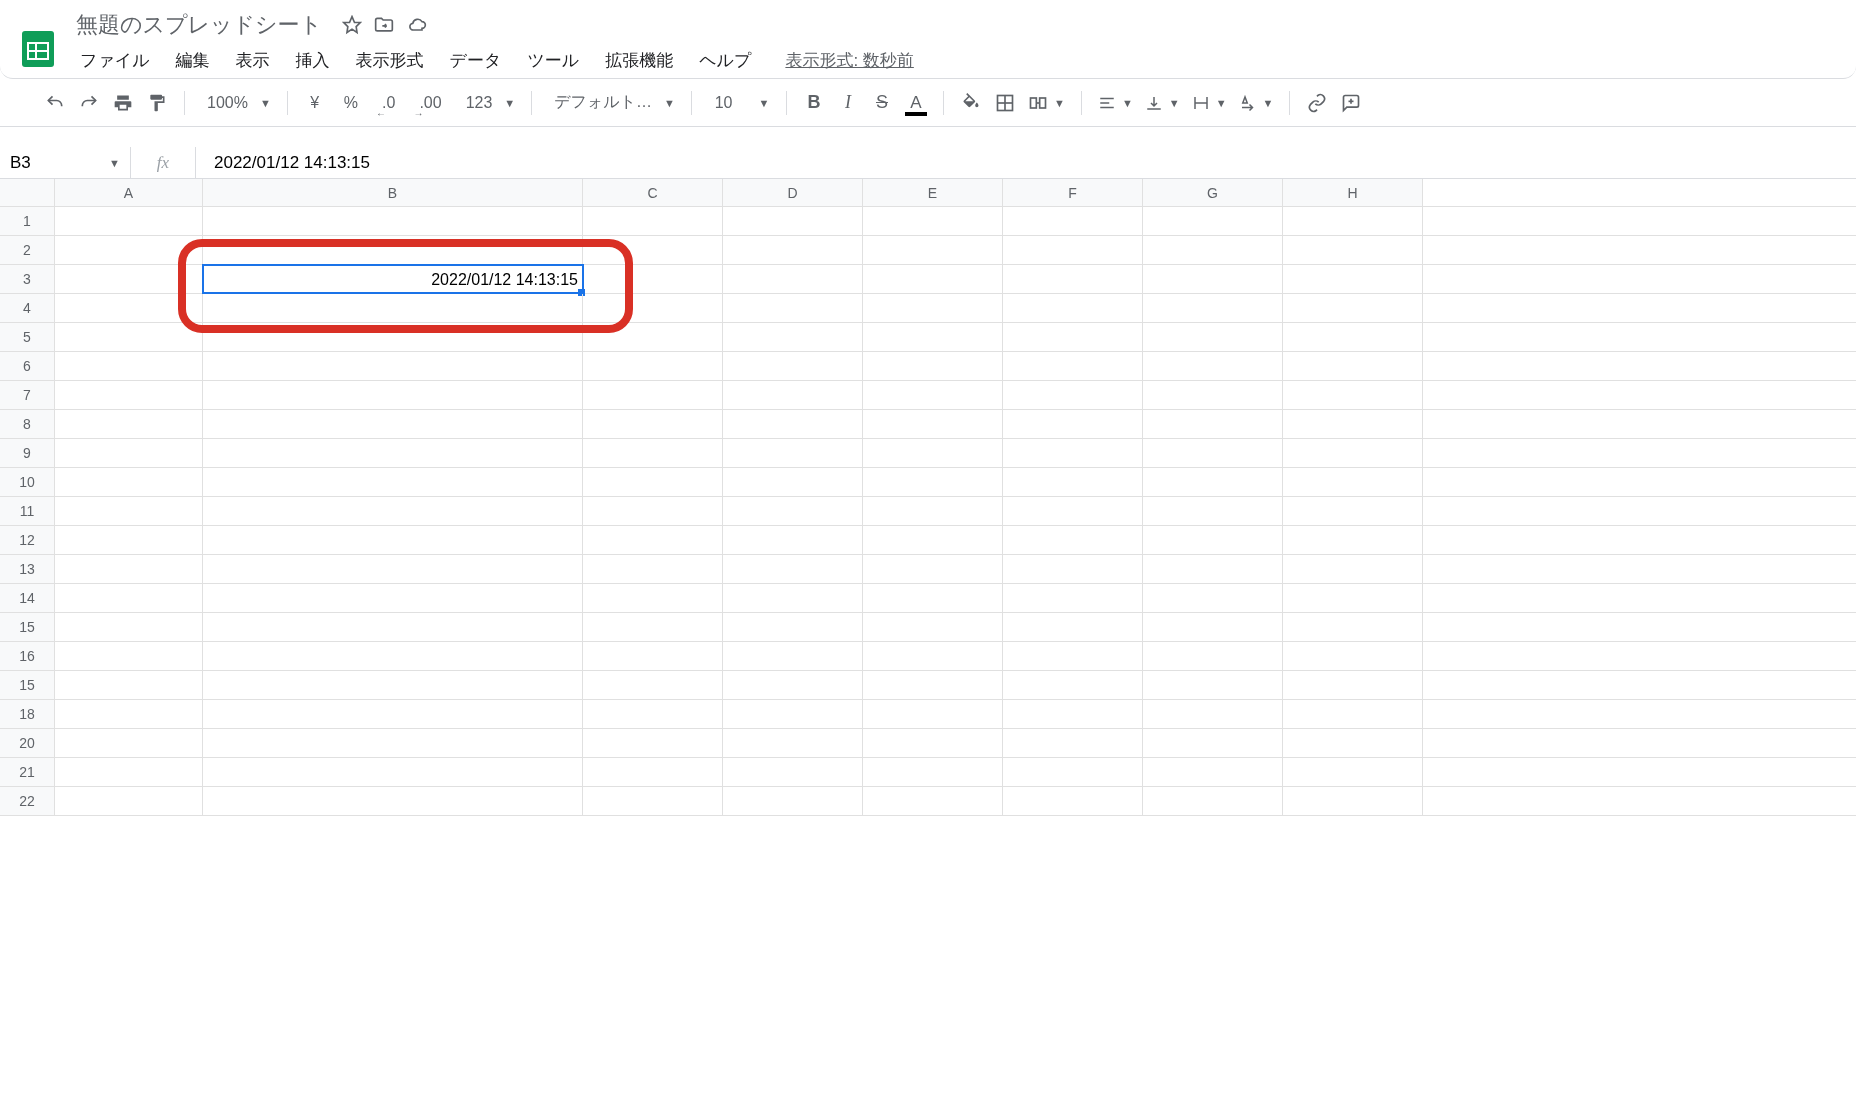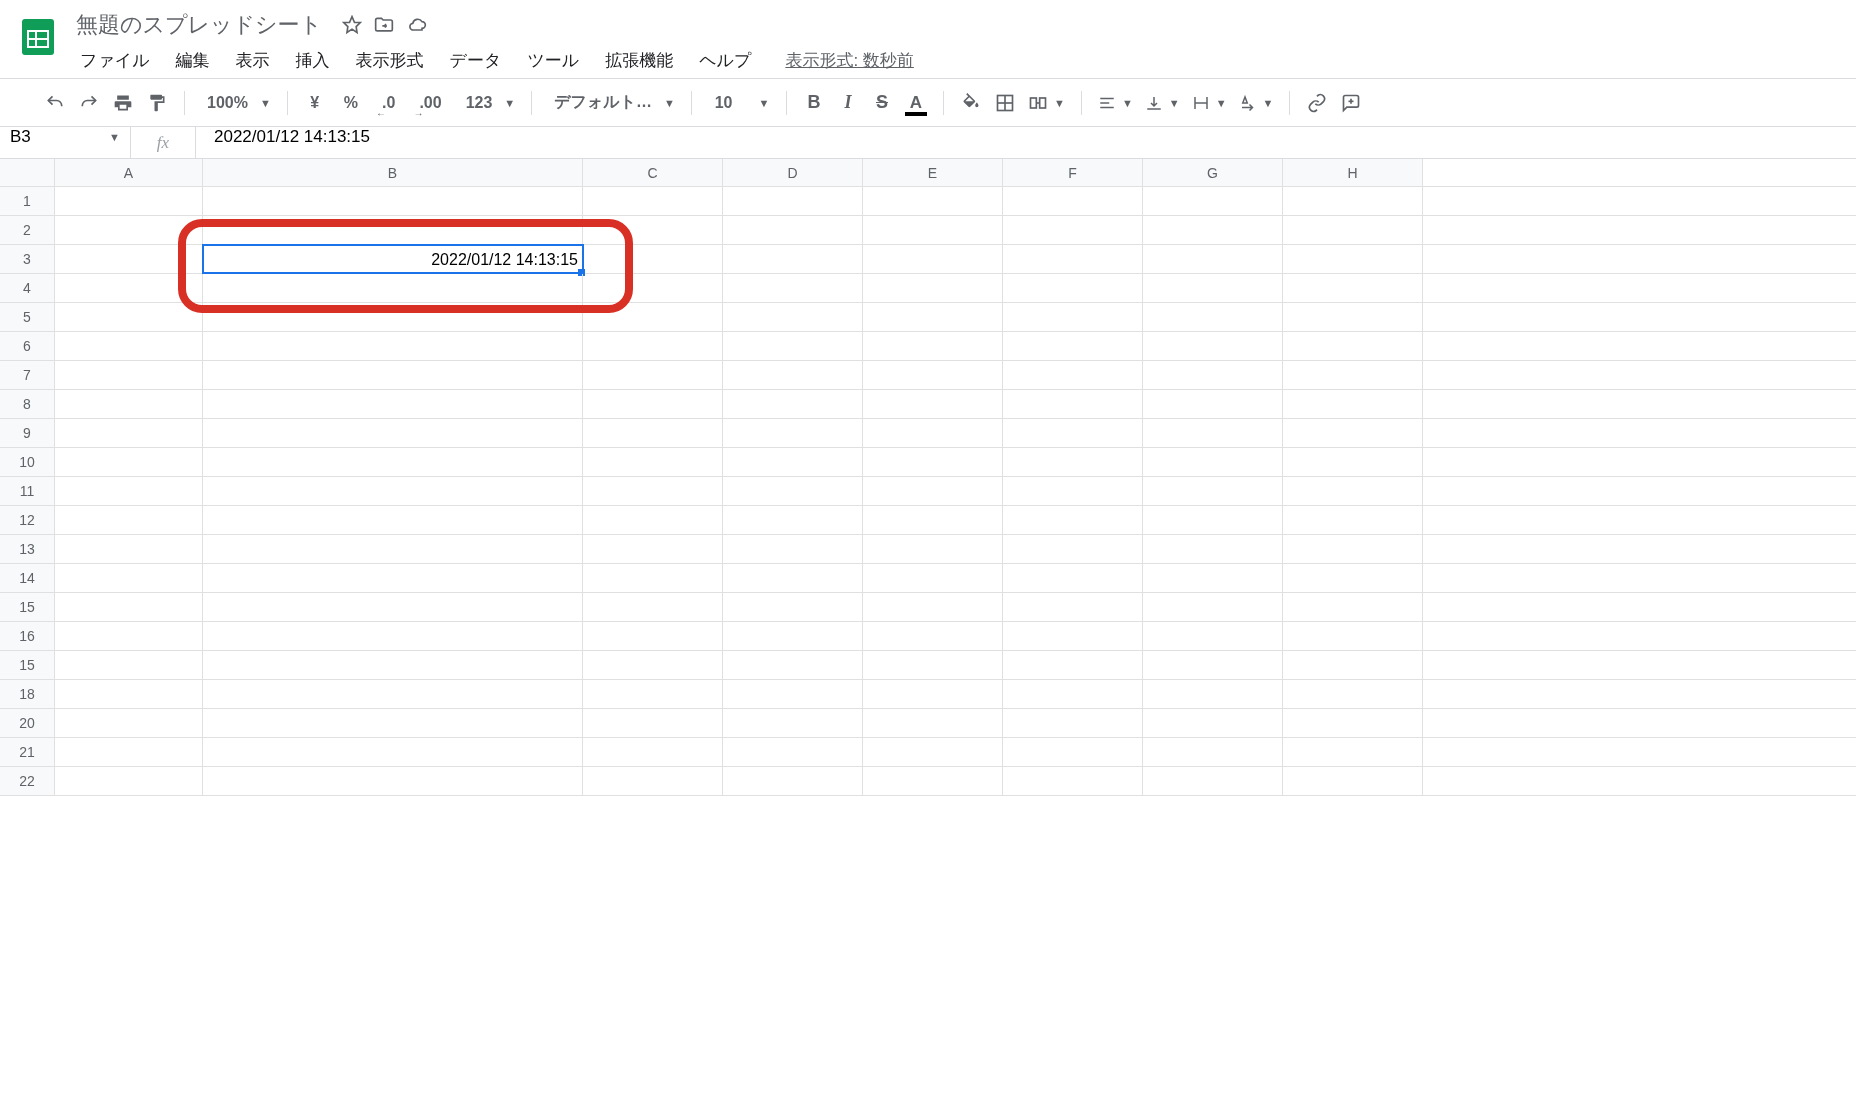--- a/index.html
+++ b/index.html
@@ -1,41 +1,41 @@
 <!DOCTYPE html>
 <html><head>
 <meta charset="utf-8">
 <style>
 * { margin: 0; padding: 0; box-sizing: border-box; font-family: Arial, "Hiragino Sans", sans-serif; }
 body { background: #fff; width: 1856px; height: 1102px; overflow: hidden; }
 
 
-.header { display: flex; align-items: flex-start; padding: 8px 16px 0 16px; border-bottom: 1px solid #dadce0; }
+.header { display: flex; align-items: flex-end; padding: 8px 16px 0 16px; border-bottom: 1px solid #dadce0; border-radius: 13px; }
 .logo { width: 44px; height: 58px; margin-right: 10px; display: flex; align-items: center; justify-content: center; }
 .logo svg { width: 40px; height: 40px; }
 .title-area { display: flex; flex-direction: column; }
 .title-row { display: flex; align-items: center; height: 34px; }
 .doc-title { font-size: 22px; color: #5f6368; padding: 2px 6px; }
 .title-icons { display: flex; gap: 12px; margin-left: 14px; color: #5f6368; }
 .title-icons span { cursor: pointer; font-size: 20px; }
 .menubar { display: flex; align-items: center; height: 36px; gap: 6px; font-size: 17px; color: #202124; }
 .menubar .menu-item { padding: 4px 10px; cursor: pointer; border-radius: 4px; }
 .last-edit { margin-left: 18px; color: #5f6368; text-decoration: underline; cursor: pointer; font-size: 17px; }
 
 
 .toolbar { display: flex; align-items: center; height: 48px; padding: 0 16px 0 38px; border-bottom: 1px solid #dadce0; color: #5f6368; font-size: 17px; }
-.tool-btn { display: flex; align-items: center; justify-content: center; min-width: 30px; height: 30px; margin: 0 2px; cursor: pointer; border-radius: 4px; padding: 0 4px; font-weight: bold; }
+.tool-btn { display: flex; align-items: center; justify-content: center; min-width: 30px; height: 30px; margin: 0 2px; cursor: pointer; border-radius: 4px; padding: 0 4px; }
 .tool-sep { width: 1px; height: 24px; background: #dadce0; margin: 0 10px; }
 .tool-text { padding: 0 6px; font-size: 16px; }
 .tool-drop { font-size: 11px; margin-left: 6px; color: #5f6368; }
 .text-color-btn { position: relative; }
 .text-color-underline { position: absolute; bottom: 2px; left: 4px; right: 4px; height: 4px; background: #000; }
 
 
-.namebar { display: flex; align-items: flex-start; height: 32px; border-bottom: 1px solid #dadce0; }
+.namebar { display: flex; align-items: center; height: 32px; border-bottom: 1px solid #dadce0; margin-top: 20px; }
 .name-box { width: 130px; display: flex; align-items: center; justify-content: space-between; padding: 0 10px 0 10px; font-size: 17px; }
 .name-box .drop { font-size: 11px; color: #5f6368; }
 .fx { width: 66px; text-align: center; color: #9aa0a6; font-style: italic; font-size: 17px; font-family: serif; border-left: 1px solid #dadce0; border-right: 1px solid #dadce0; line-height: 32px; }
 .formula-input { flex: 1; padding: 0 18px; font-size: 17px; }
 
 
 .grid { position: relative; }
 .col-headers { display: flex; height: 28px; border-bottom: 1px solid #e0e0e0; background: #fff; }
 .corner { width: 55px; border-right: 1px solid #e0e0e0; background: #f8f9fa; }
 .col-header { border-right: 1px solid #e0e0e0; text-align: center; font-size: 14px; color: #5f6368; line-height: 28px; background: #f8f9fa; }

